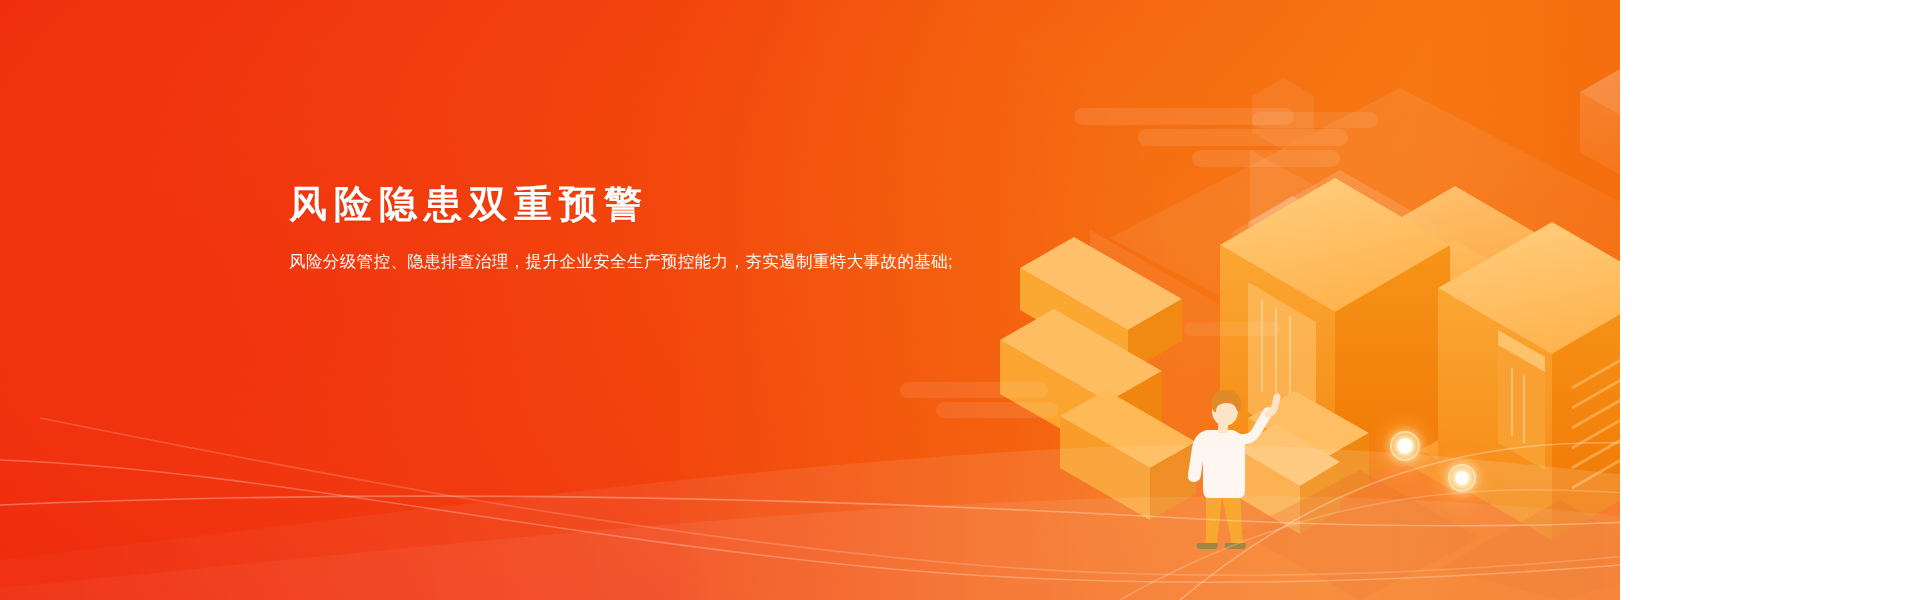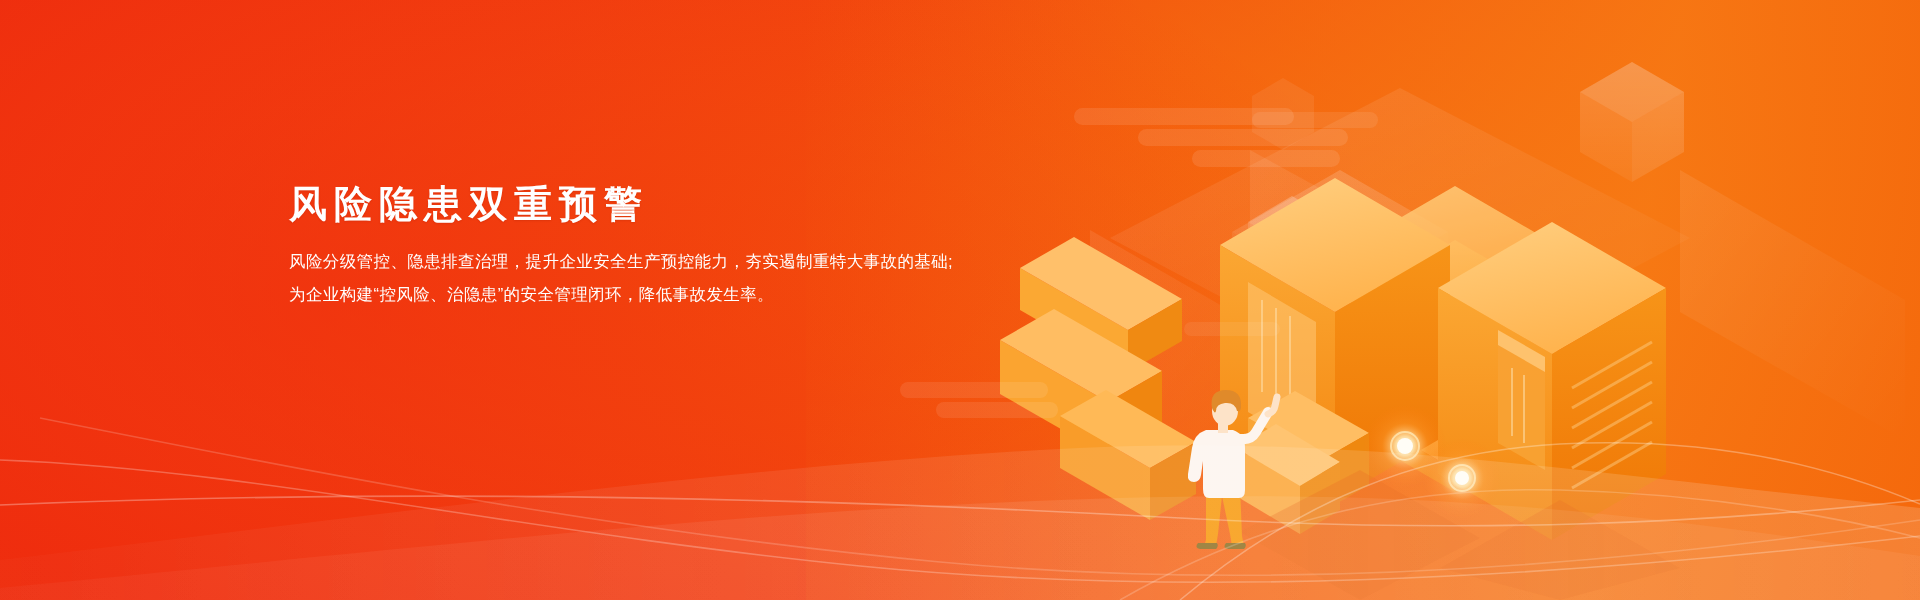--- a/index.html
+++ b/index.html
@@ -4,21 +4,21 @@
 <title>Banner</title>
 <style>
   * { margin:0; padding:0; box-sizing:border-box; }
   html, body {
     width:1920px; height:600px;
     overflow:hidden;
     font-family:"Liberation Sans","DejaVu Sans",sans-serif;
   }
   #banner {
     position:relative;
-    width:1920px; height:600px;
+    width:1620px; height:600px;
     overflow:hidden;
     background:#f0300f;
   }
 
   
   .bg-base {
     position:absolute; inset:0;
     background:
       radial-gradient(120% 130% at 78% 42%, #f56a10 0%, #f4570c 26%, #f2400f 52%, #ef2e0e 74%, #ee2a0d 100%);
   }
@@ -322,17 +322,16 @@
       <path d="M40,418 C300,470 600,530 940,562 C1260,592 1600,568 1920,520" opacity=".18"></path>
       <path d="M1180,600 C1300,500 1420,452 1560,444 C1720,436 1840,470 1920,504" opacity=".30"></path>
       <path d="M1120,600 C1260,520 1400,486 1560,490 C1720,494 1850,520 1920,538" opacity=".20"></path>
     </g>
   </svg>
 
   <div class="copy">
     <h1 class="headline">风险隐患双重预警</h1>
     <div class="sub">
       <p>风险分级管控、隐患排查治理，提升企业安全生产预控能力，夯实遏制重特大事故的基础;</p>
-      <p>为企业构建“控风险、治隐患”的安全管理闭环，降低事故发生率。</p>
     </div>
   </div>
 
 </div>
 
 </body></html>

